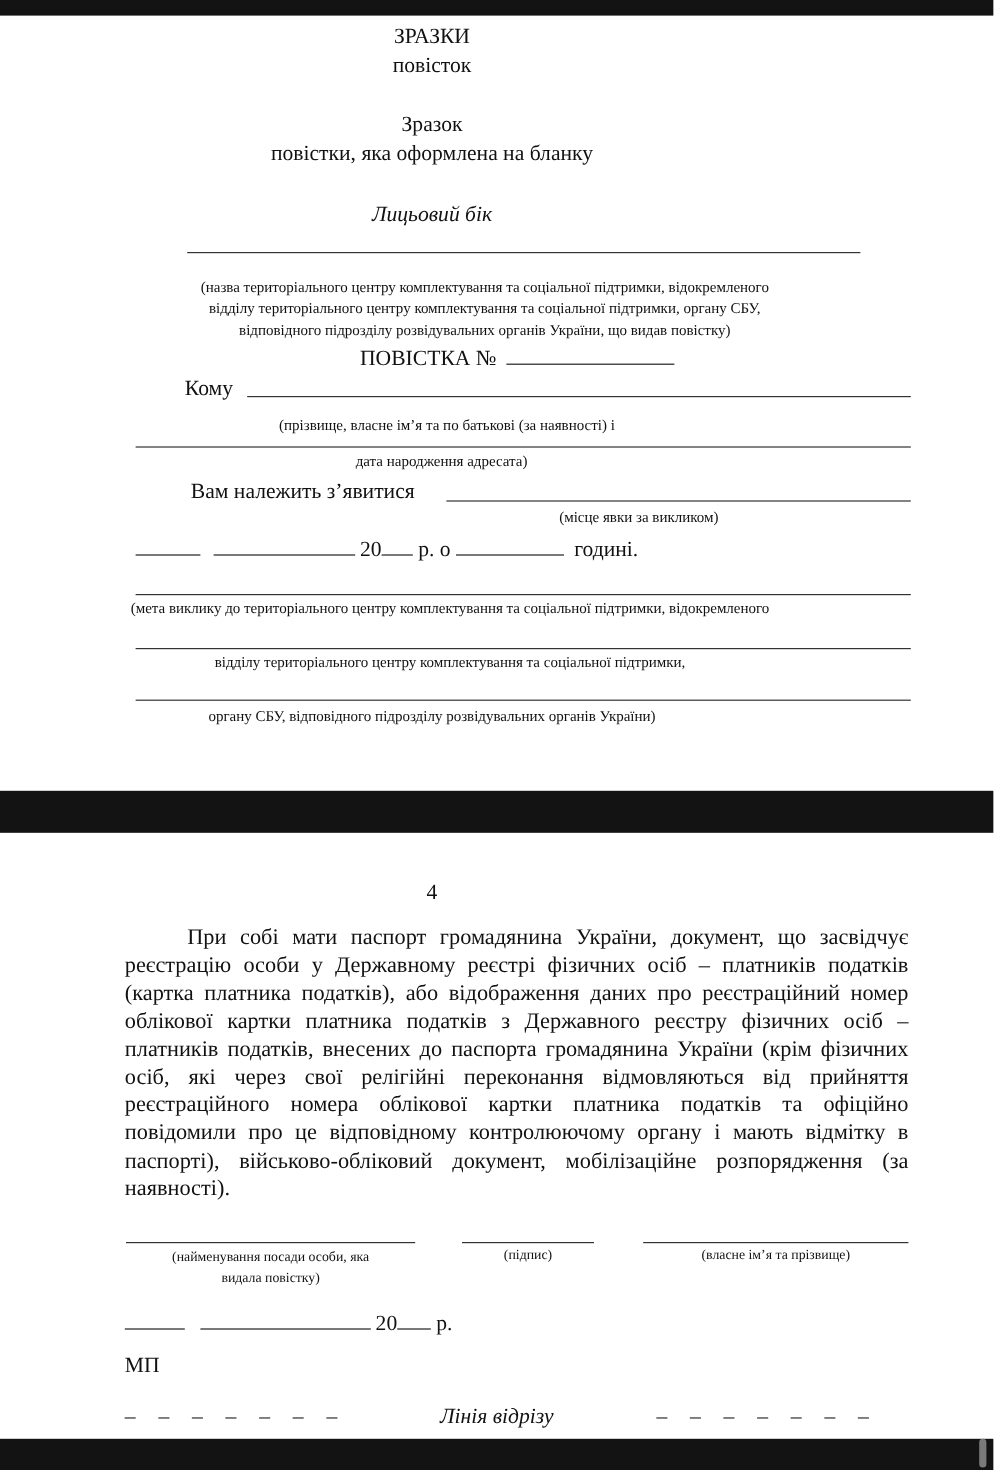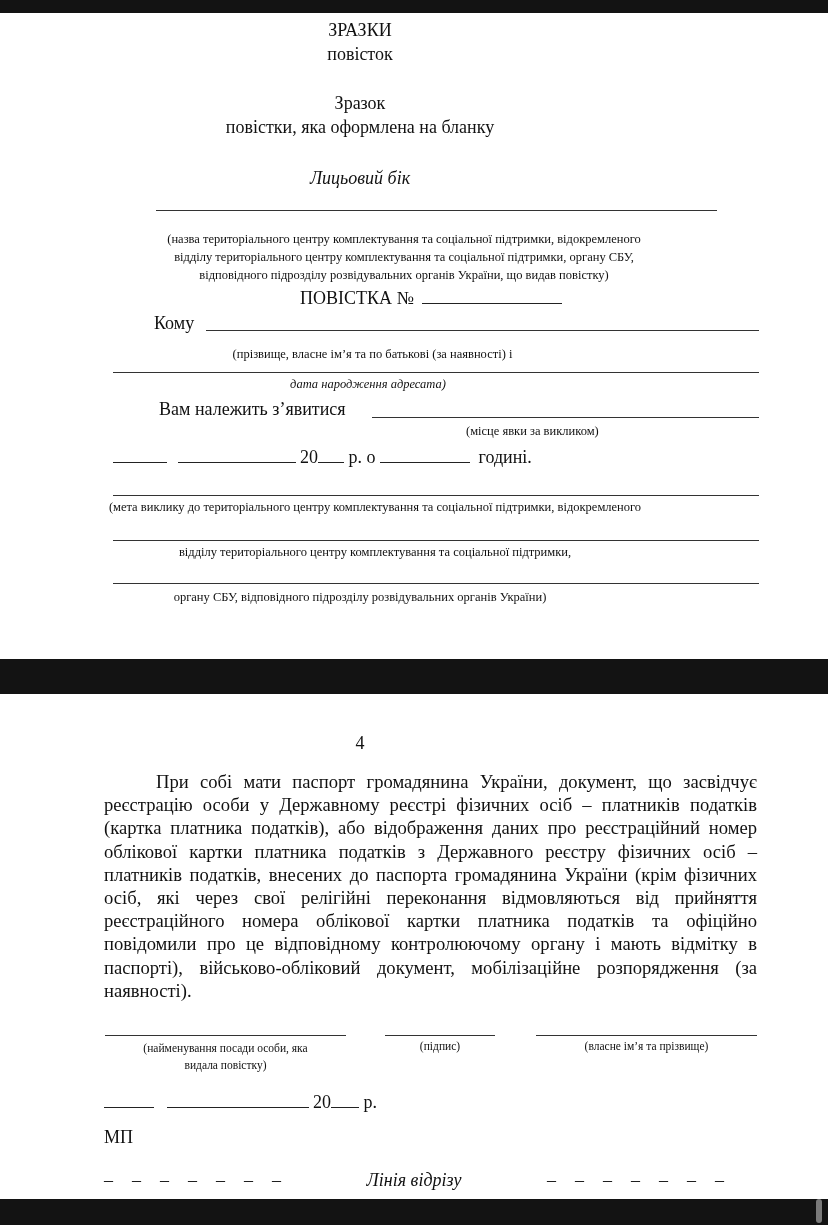--- a/index.html
+++ b/index.html
@@ -44,21 +44,21 @@
 
   <div class="abs t18" style="top:287px;left:300px;">
     <span>ПОВІСТКА №</span>
     <span class="blank" style="width:140px;margin-left:4px;"></span>
   </div>
 
   <div class="abs t18" style="top:313px;left:154px;">Кому</div>
   <div class="rule" style="top:330px;left:206px;width:553px;"></div>
   <div class="center t13" style="top:335px;padding-left:25px;box-sizing:border-box;margin-top:12px;">(прізвище, власне ім’я та по батькові (за наявності) і</div>
   <div class="rule" style="top:372px;left:113px;width:646px;"></div>
-  <div class="center t13" style="top:377px;padding-left:16px;box-sizing:border-box;font-style:italic;">дата народження адресата)</div>
+  <div class="center t13" style="top:377px;padding-left:16px;box-sizing:border-box;">дата народження адресата)</div>
 
   <div class="abs t18" style="top:399px;left:159px;">Вам належить з’явитися</div>
   <div class="rule" style="top:417px;left:372px;width:387px;"></div>
   <div class="abs t13" style="top:424px;left:466px;">(місце явки за викликом)</div>
 
   <div class="abs t18" style="top:446px;left:113px;">
     <span class="blank" style="width:54px;"></span>
     <span class="blank" style="width:118px;margin-left:6px;"></span>
     <span>20</span><span class="blank" style="width:26px;"></span>
     <span>р. о</span>

